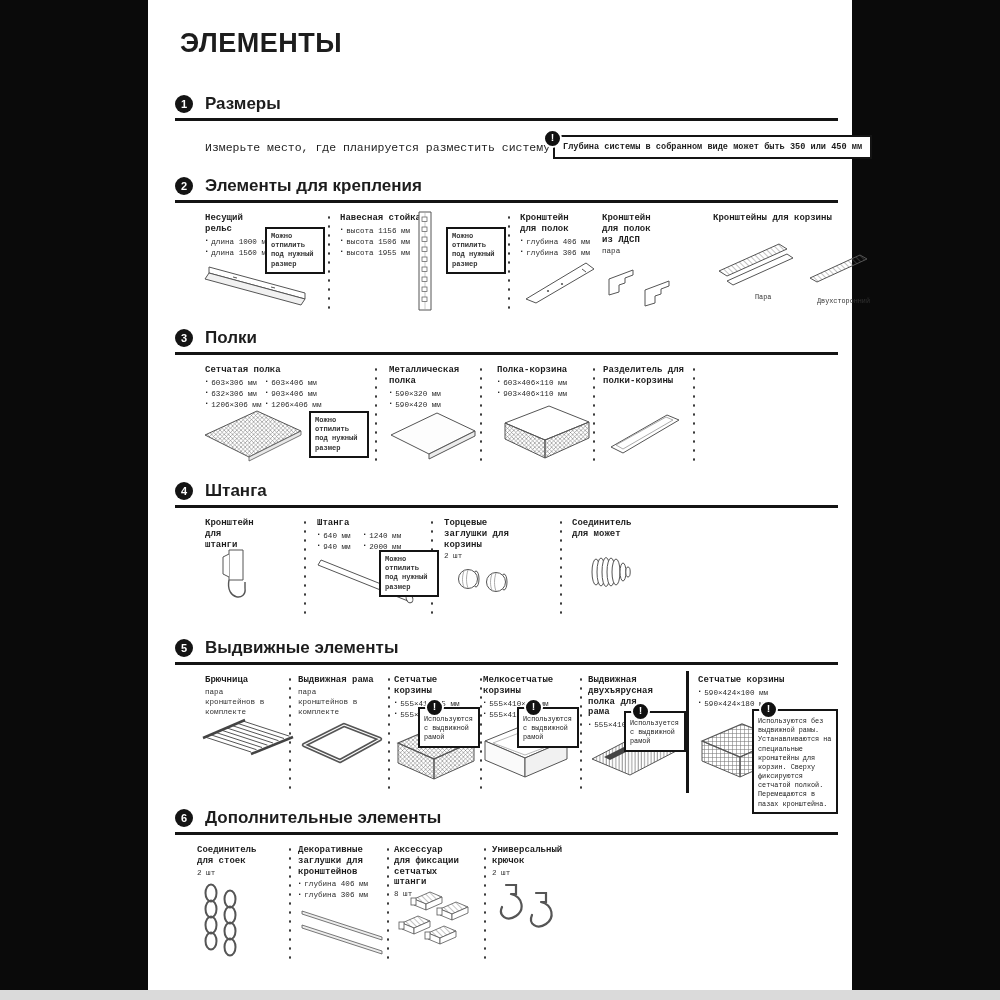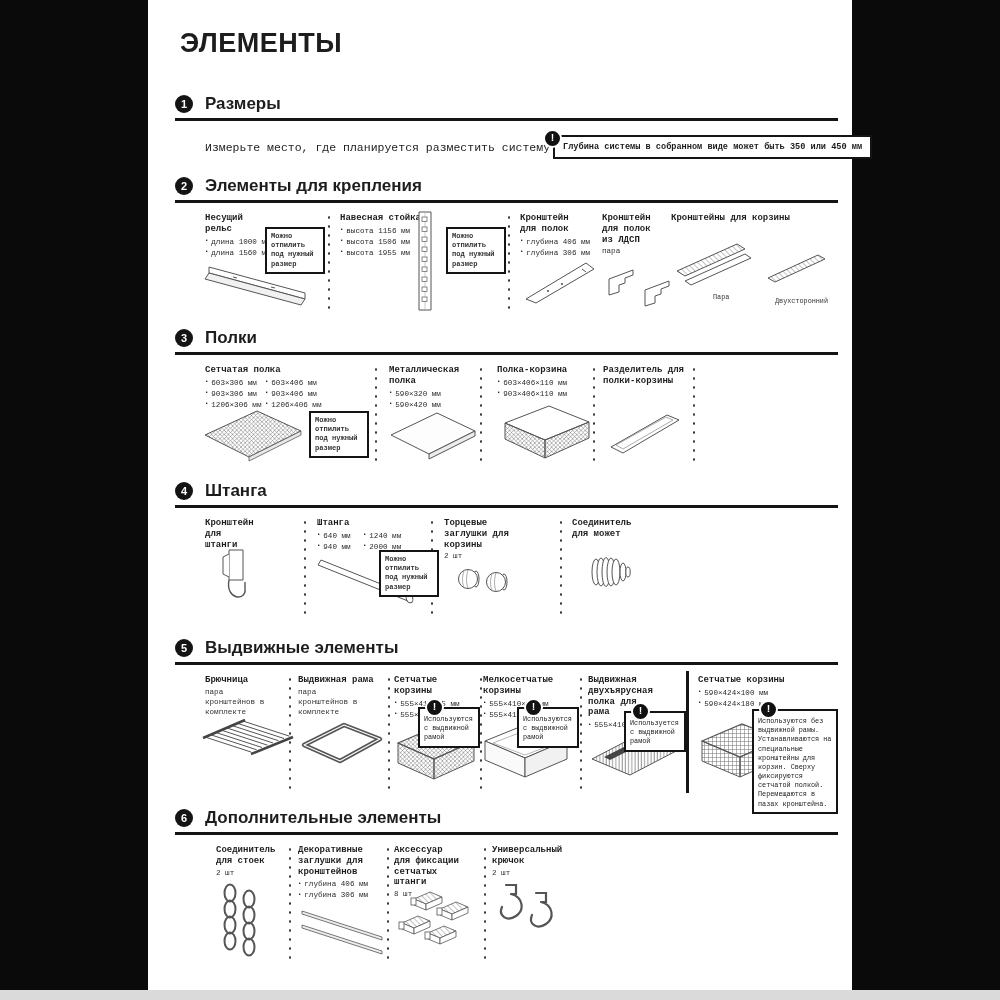--- a/index.html
+++ b/index.html
@@ -164,21 +164,21 @@
 
       <div class="item" style="left:427px;width:82px">
         <div class="item-title" style="max-width:52px">Кронштейн для полок из ЛДСП</div>
         <div class="sub">пара</div>
         <svg class="g" style="left:2px;top:50px" width="80" height="50" viewBox="0 0 80 50">
           <path d="M5 16 L29 7 L29 12 L21 15 L21 20 L15 22 L15 29 L5 32 Z" fill="#fff" stroke="#555"></path>
           <path d="M41 27 L65 18 L65 23 L57 26 L57 31 L51 33 L51 40 L41 43 Z" fill="#fff" stroke="#555"></path>
         </svg>
       </div>
 
-      <div class="item" style="left:496px;width:155px">
+      <div class="item" style="left:538px;width:155px">
         <div class="item-title">Кронштейны для корзины</div>
         <svg class="g" style="left:0;top:22px" width="92" height="58" viewBox="0 0 92 58">
           <polygon points="6,36 66,9 74,14 14,41" fill="url(#hA)" stroke="#555"></polygon>
           <polygon points="14,46 74,19 80,23 20,50" fill="#fff" stroke="#555"></polygon>
         </svg>
         <svg class="g" style="left:92px;top:32px" width="66" height="46" viewBox="0 0 66 46">
           <polygon points="5,33 55,10 62,14 12,37" fill="url(#hA)" stroke="#555"></polygon>
         </svg>
         <span class="glabel" style="left:42px;top:80px">Пара</span>
         <span class="glabel" style="left:104px;top:84px">Двухсторонний</span>
@@ -192,21 +192,21 @@
       <span class="sec-title">Полки</span>
     </div>
     <hr class="sec-rule">
     <div class="row" style="height:100px">
 
       <div class="item" style="left:30px;width:162px">
         <div class="item-title">Сетчатая полка</div>
         <div class="dims g2" style="grid-template-columns:56px auto">
           <span class="dim">603×306 мм</span>
           <span class="dim">603×406 мм</span>
-          <span class="dim">903×306 мм</span>
+          <span class="dim">632×306 мм</span>
           <span class="dim">903×406 мм</span>
           <span class="dim">1206×306 мм</span>
           <span class="dim">1206×406 мм</span>
         </div>
         <div class="sawbox" style="left:104px;top:46px">Можно отпилить под нужный размер</div>
         <svg class="g" style="left:-6px;top:40px" width="108" height="58" viewBox="0 0 108 58">
           <polygon points="6,30 58,6 102,26 50,52" fill="url(#cr)" stroke="#555"></polygon>
           <polygon points="50,52 102,26 102,30 50,56" fill="#e9e9e9" stroke="#555" stroke-width="0.8"></polygon>
         </svg>
       </div>
@@ -438,21 +438,21 @@
   </div>
 
   <div class="sec" style="top:808px">
     <div class="sec-head">
       <span class="sec-num">6</span>
       <span class="sec-title">Дополнительные элементы</span>
     </div>
     <hr class="sec-rule">
     <div class="row" style="height:118px">
 
-      <div class="item" style="left:41px;width:82px">
+      <div class="item" style="left:22px;width:82px">
         <div class="item-title" style="max-width:58px">Соединитель для стоек</div>
         <div class="sub">2 шт</div>
         <svg class="g" style="left:0;top:36px" width="48" height="76" viewBox="0 0 48 76">
           <g fill="none" stroke="#555" stroke-width="2">
             <ellipse cx="14" cy="12" rx="5.5" ry="8.5"></ellipse>
               <ellipse cx="14" cy="28" rx="5.5" ry="8.5"></ellipse>
             <ellipse cx="14" cy="44" rx="5.5" ry="8.5"></ellipse>
               <ellipse cx="14" cy="60" rx="5.5" ry="8.5"></ellipse>
             <ellipse cx="33" cy="18" rx="5.5" ry="8.5"></ellipse>
               <ellipse cx="33" cy="34" rx="5.5" ry="8.5"></ellipse>

